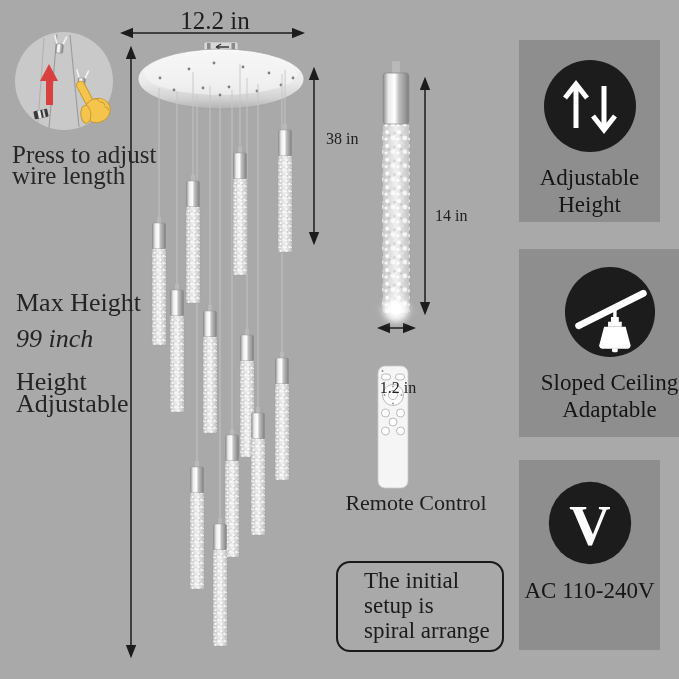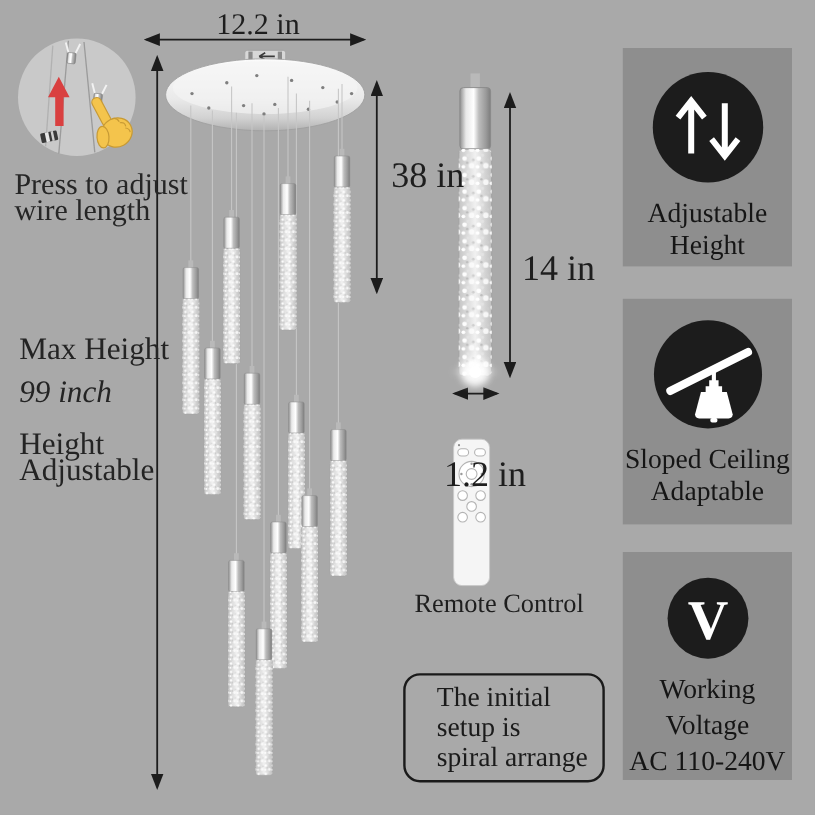--- a/index.html
+++ b/index.html
@@ -3,22 +3,22 @@
 <meta charset="utf-8">
 <style>
   html,body{margin:0;padding:0;}
   body{
     width:679px;height:679px;position:relative;overflow:hidden;
     background:#a9a9a9;
     font-family:"Liberation Serif","DejaVu Serif",serif;
     color:#1c1c1c;
   }
   .abs{position:absolute;}
-  .dim-label{font-size:30px;color:#1e1e1e;white-space:nowrap;}
-  .big-note{font-size:26px;color:#242424;white-space:nowrap;}
+  .dim-label{font-size:16px;color:#1e1e1e;white-space:nowrap;}
+  .big-note{font-size:26px;color:#242424;white-space:nowrap;margin-top:12px;}
   .inset-caption{font-size:25px;line-height:21px;color:#262626;}
   .center{text-align:center;}
   
   .feature-card{
     position:absolute;left:519px;width:141px;background:#8e8e8e;
     display:flex;flex-direction:column;align-items:center;
   }
   .feature-label{
     font-size:23px;line-height:1.18;color:#151515;text-align:center;margin-top:10px;
   }
@@ -247,37 +247,36 @@
     <circle cx="48" cy="48" r="46" fill="#1c1c1c"></circle>
     <path d="M34,70 L34,27 M23,40 L34,26 L45,40" stroke="#ffffff" stroke-width="5" fill="none"></path>
     <path d="M62,28 L62,71 M51,58 L62,72 L73,58" stroke="#ffffff" stroke-width="5" fill="none"></path>
   </svg>
   <div class="feature-label">
     <div>Adjustable</div>
     <div>Height</div>
   </div>
 </div>
 
-<div class="feature-card" style="top:249px;height:188px;">
+<div class="feature-card" style="top:249px;height:188px;padding-left:20px;">
   <svg class="icon-circle" style="margin-top:16px;" width="94" height="94" viewBox="0 0 96 96">
     <circle cx="48" cy="48" r="46" fill="#1c1c1c"></circle>
     <line x1="16" y1="62" x2="82" y2="29" stroke="#ffffff" stroke-width="7" stroke-linecap="round"></line>
     <line x1="53" y1="44" x2="53" y2="56" stroke="#ffffff" stroke-width="3.5"></line>
     <path d="M49,53 h8 v5 h3 v5 h-14 v-5 h3 z" fill="#ffffff"></path>
     <path d="M42,63 h22 l5,19 a3.5,3.5 0 0 1 -3.5,3.5 h-25 a3.5,3.5 0 0 1 -3.5,-3.5 z" fill="#ffffff"></path>
     <rect x="50" y="85" width="6" height="4" rx="1.5" fill="#ffffff"></rect>
   </svg>
   <div class="feature-label">
     <div>Sloped Ceiling</div>
     <div>Adaptable</div>
   </div>
 </div>
 
 <div class="feature-card" style="top:460px;height:190px;">
   <svg class="icon-circle" style="margin-top:20px;" width="86" height="86" viewBox="0 0 96 96">
     <circle cx="48" cy="48" r="46" fill="#1c1c1c"></circle>
     <text x="48" y="72" text-anchor="middle" font-family="Liberation Serif, DejaVu Serif, serif" font-size="64" font-weight="bold" fill="#ffffff">V</text>
   </svg>
   <div class="feature-label" style="line-height:1.3;">
-    <div>Working Voltage</div>
     <div>AC 110-240V</div>
   </div>
 </div>
 
 </body></html>

